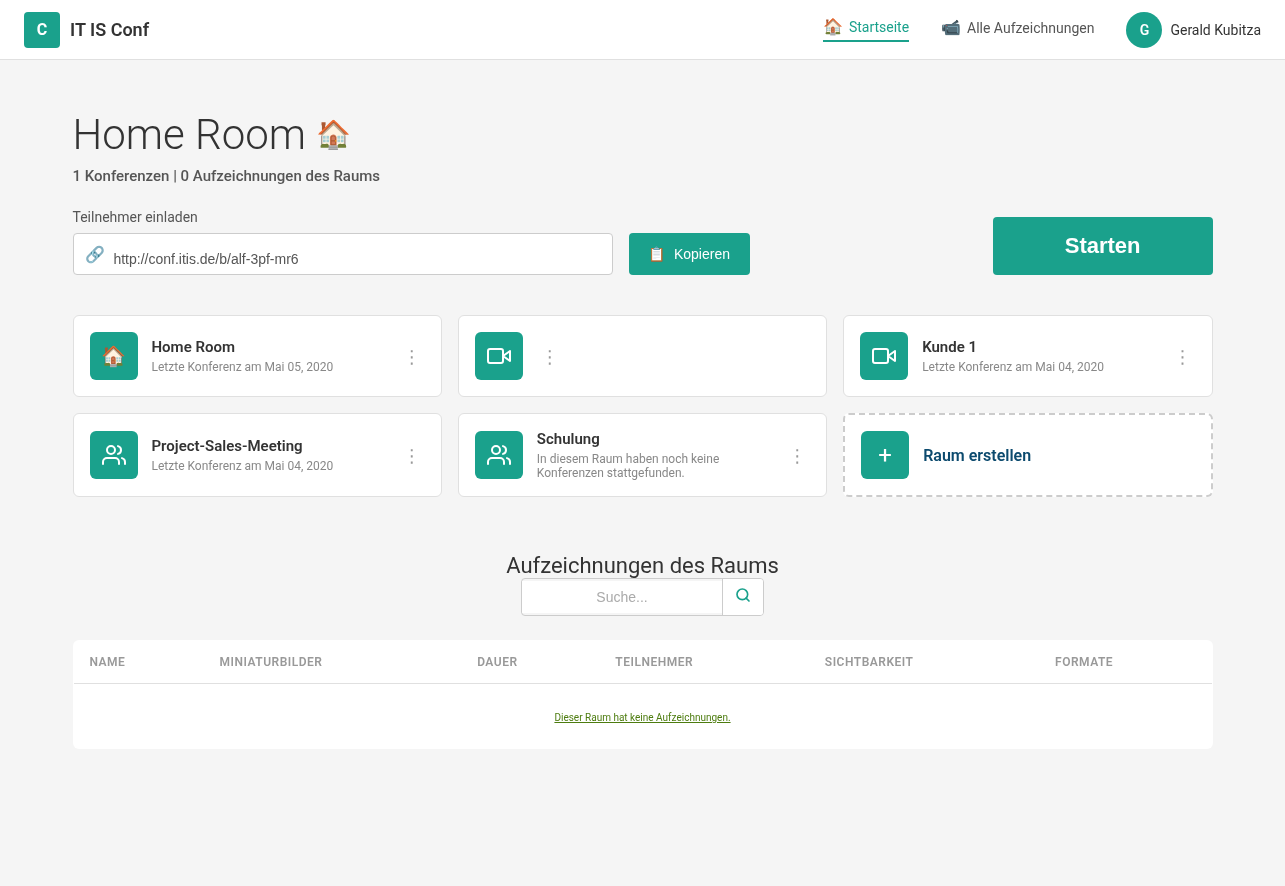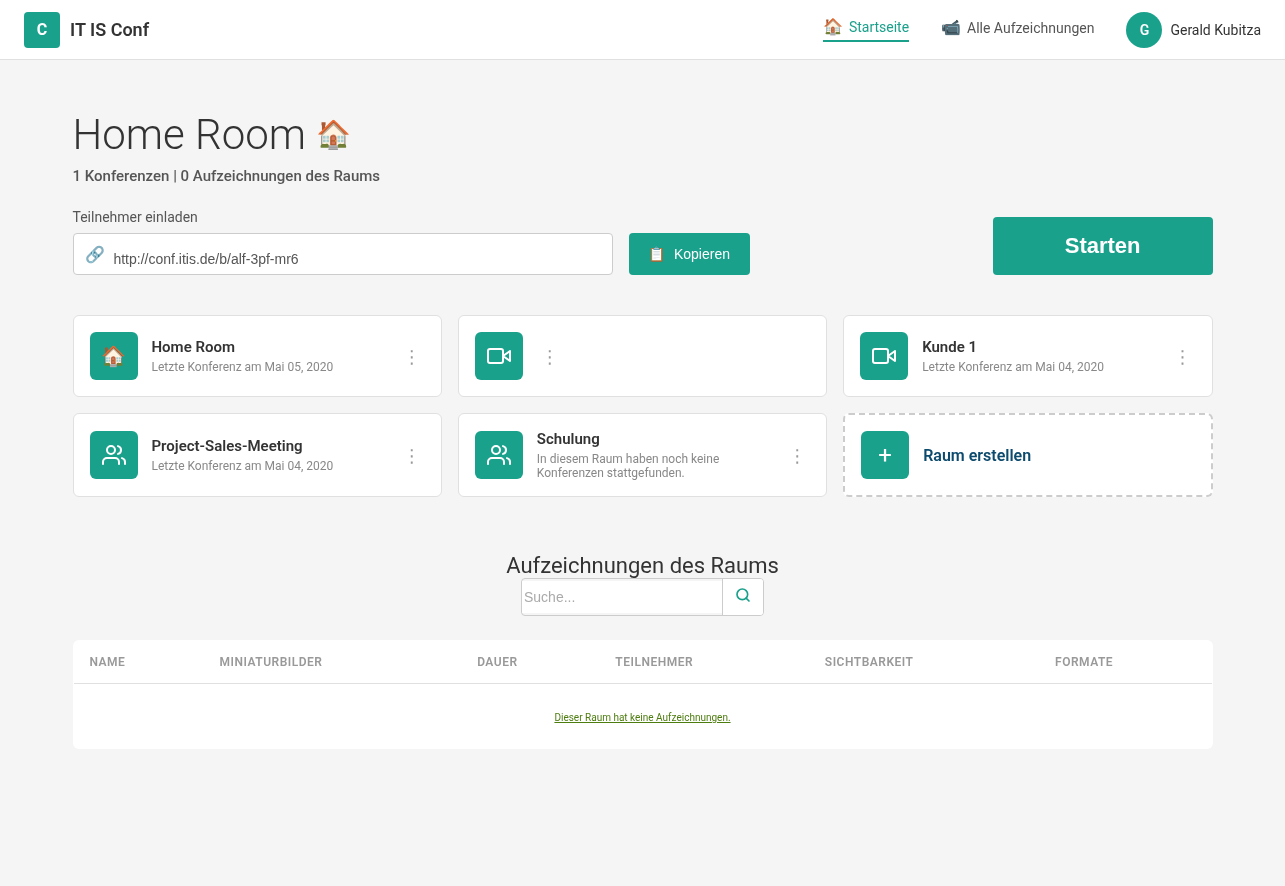--- a/index.html
+++ b/index.html
@@ -264,20 +264,21 @@
       border-radius: 4px;
       overflow: hidden;
     }
     .search-input {
       border: none;
       outline: none;
       padding: 8px 2px;
       font-size: 14px;
       width: 200px;
       color: #1d4ed8;
+      text-align: center;
     }
     .search-input::placeholder { color: #aaa; }
     .search-btn {
       background: #fff;
       border: none;
       border-left: 1px solid #ccc;
       padding: 8px 12px;
       cursor: pointer;
       color: #1aa18c;
       font-size: 16px;

